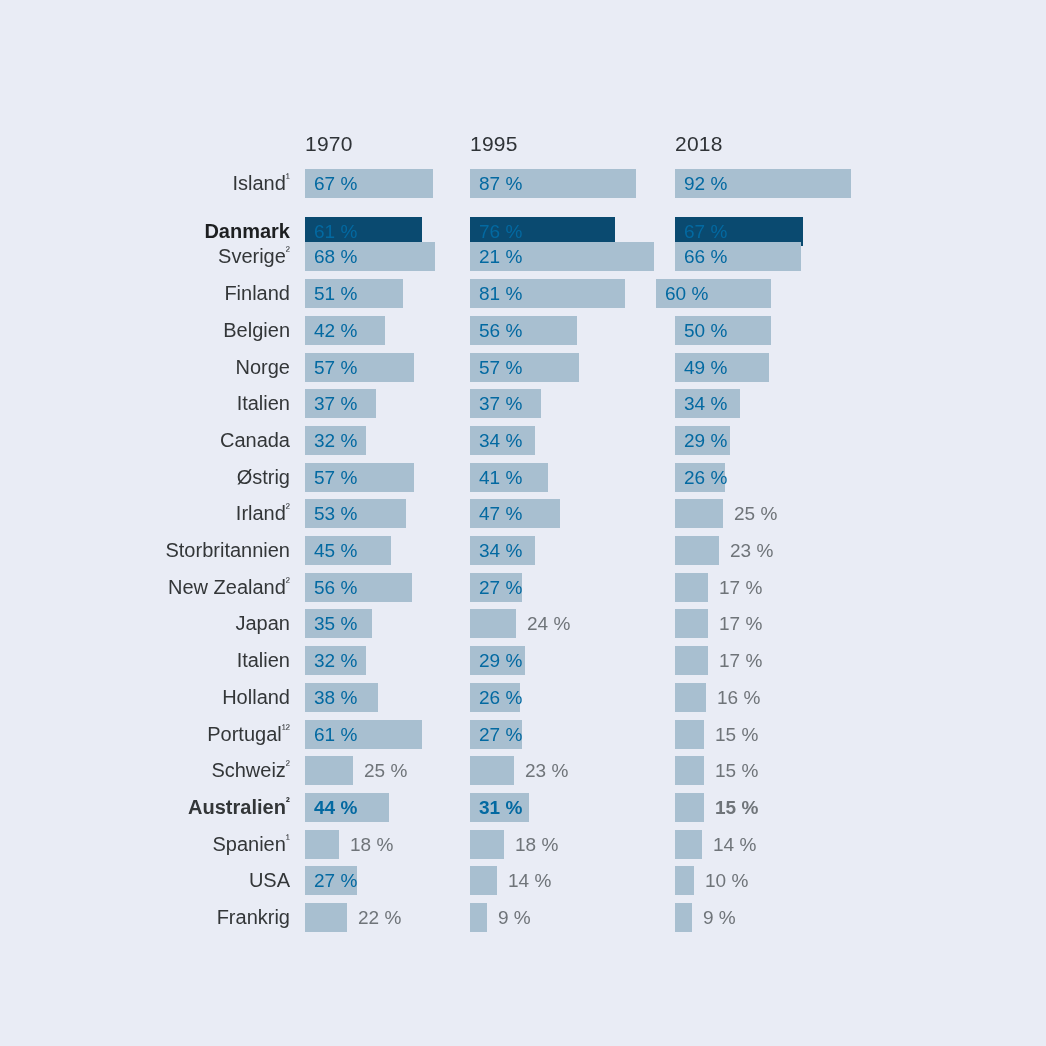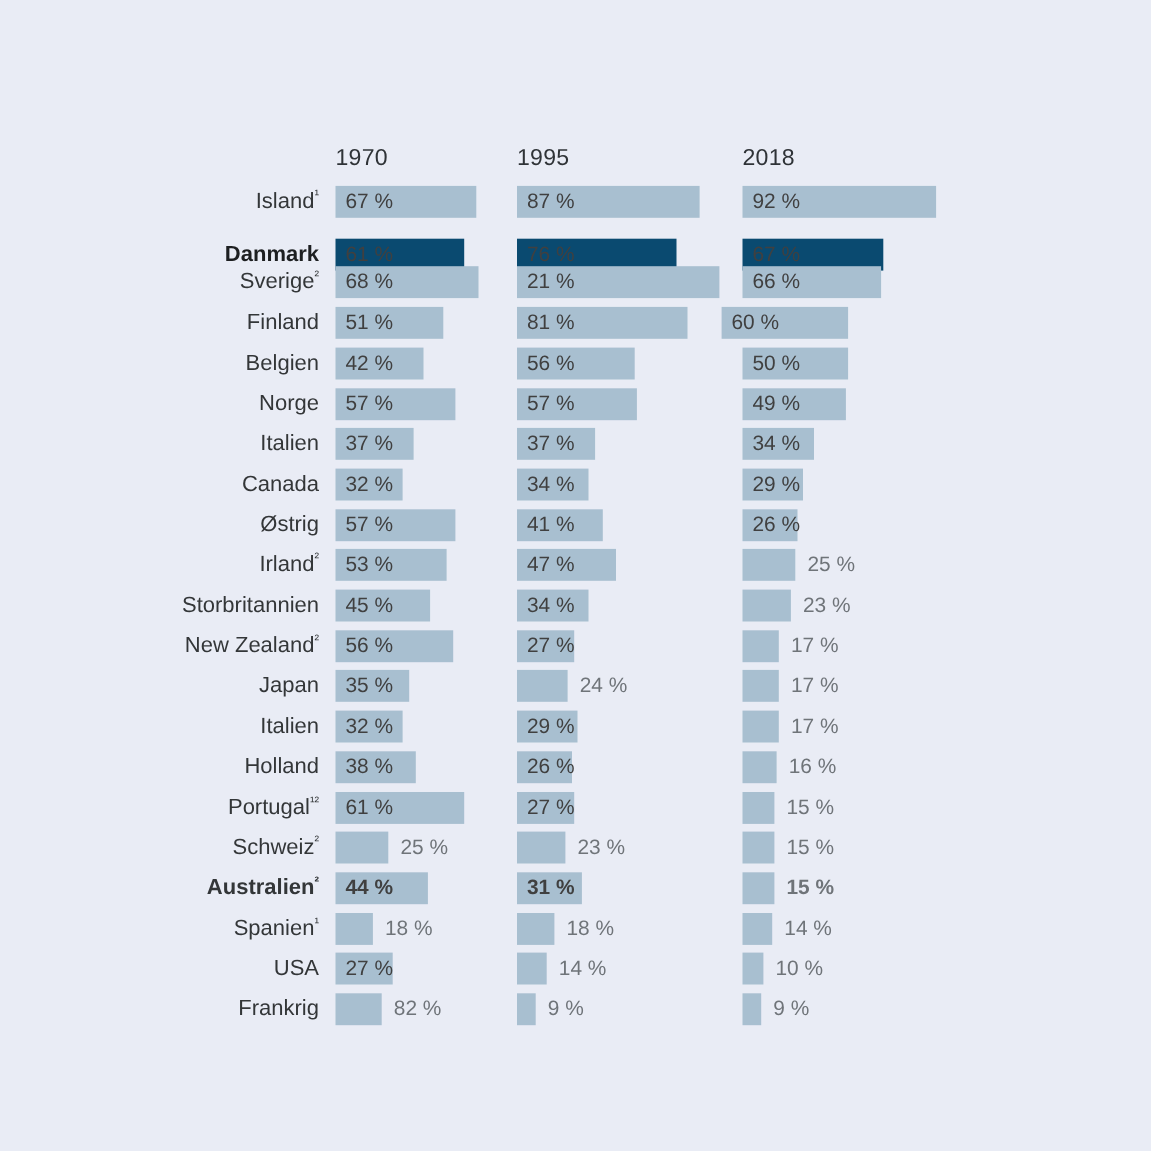--- a/index.html
+++ b/index.html
@@ -84,21 +84,21 @@
   .bar.dark {
     background: #0a4a70;
   }
   .bar-value-inside {
     position: absolute;
     top: 0;
     left: 9px;
     height: 43px;
     line-height: 30px;
     font-size: 19px;
-    color: #404040;
+    color: #0369a1;
     white-space: nowrap;
   }
   .bar-value-outside {
     position: absolute;
     top: 0;
     height: 29px;
     line-height: 30px;
     font-size: 19px;
     color: #6f7479;
     white-space: nowrap;
@@ -413,21 +413,21 @@
         </div>
         <div class="bar-cell" style="left: 675px; width: 371px;">
           <div class="bar" style="width: 19px;"></div>
           <div class="bar-value-outside" style="left: 30px;">10 %</div>
         </div>
       </div>
       <div class="chart-row" style="top: 903px;">
         <div class="row-label">Frankrig</div>
         <div class="bar-cell" style="left: 305px; width: 741px;">
           <div class="bar" style="width: 42px;"></div>
-          <div class="bar-value-outside" style="left: 53px;">82 %</div>
+          <div class="bar-value-outside" style="left: 53px;">22 %</div>
         </div>
         <div class="bar-cell" style="left: 470px; width: 576px;">
           <div class="bar" style="width: 17px;"></div>
           <div class="bar-value-outside" style="left: 28px;">9 %</div>
         </div>
         <div class="bar-cell" style="left: 675px; width: 371px;">
           <div class="bar" style="width: 17px;"></div>
           <div class="bar-value-outside" style="left: 28px;">9 %</div>
         </div>
       </div>

